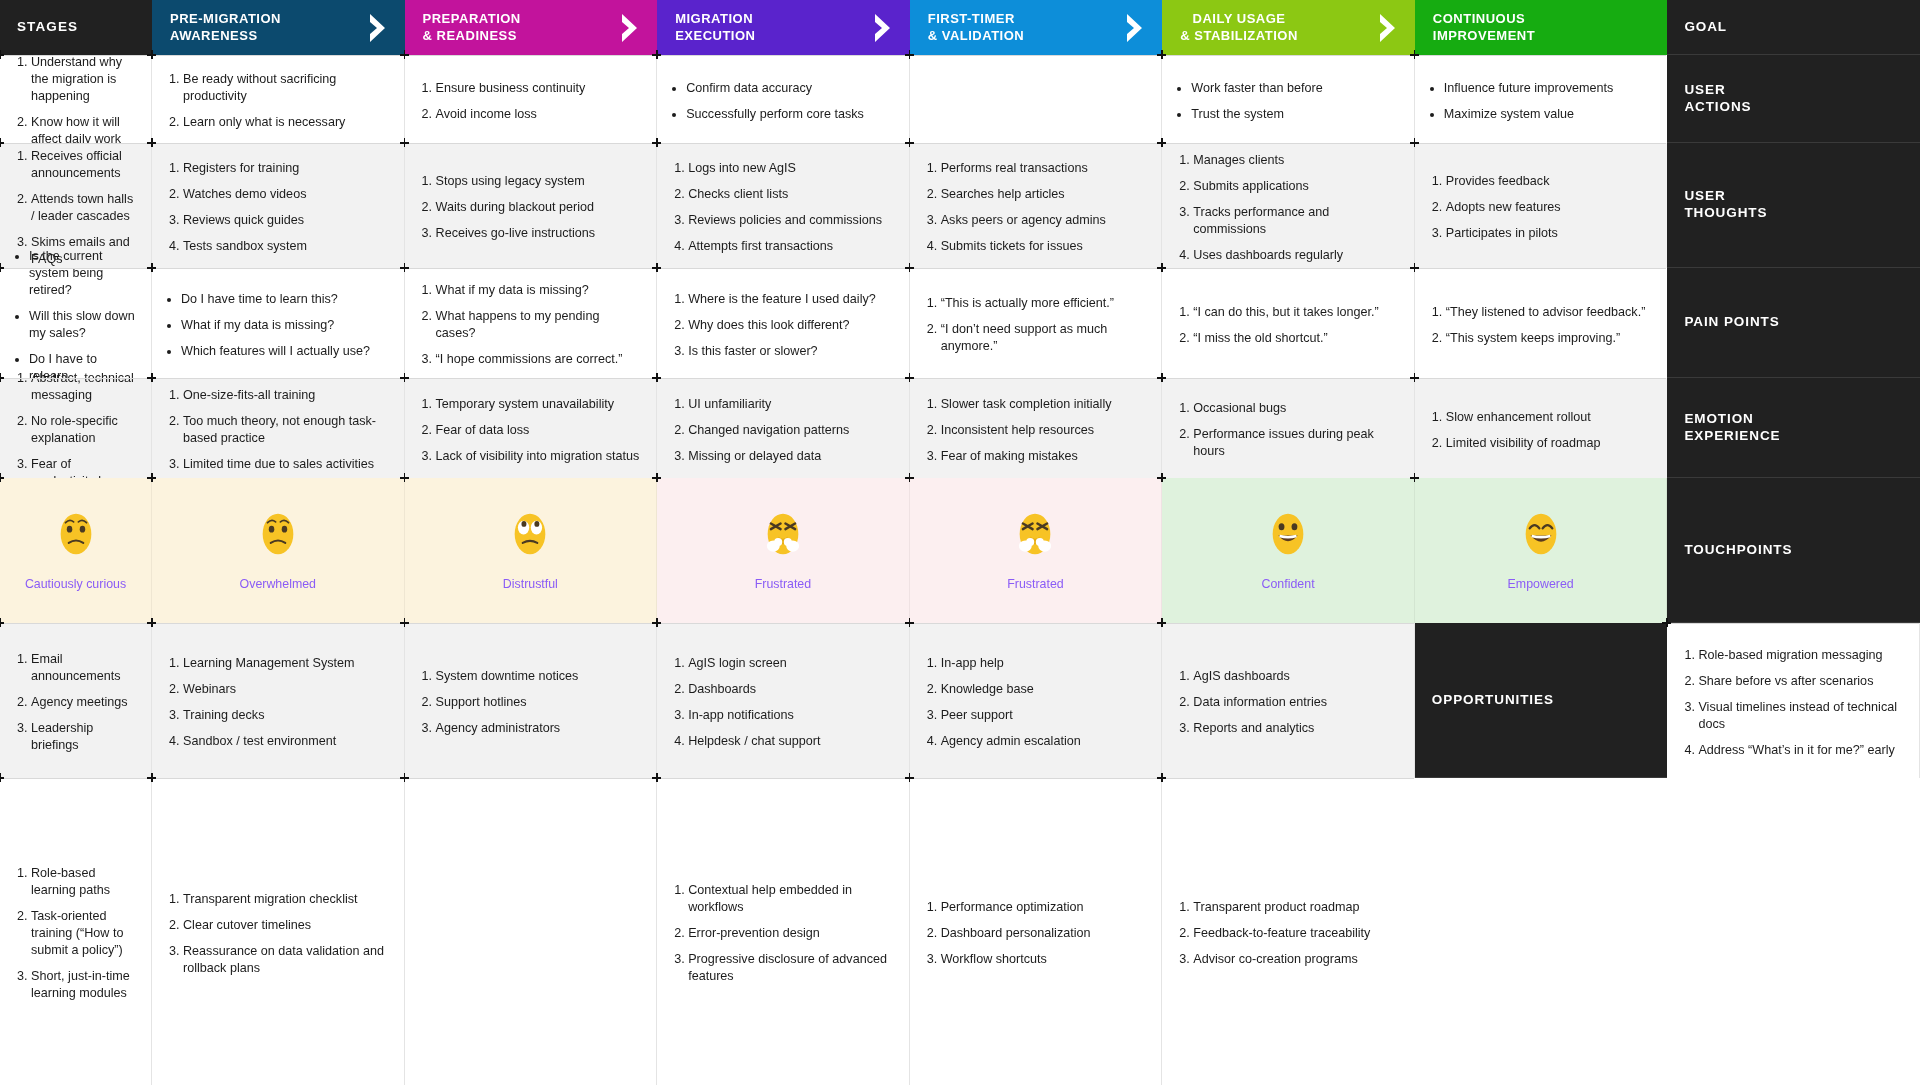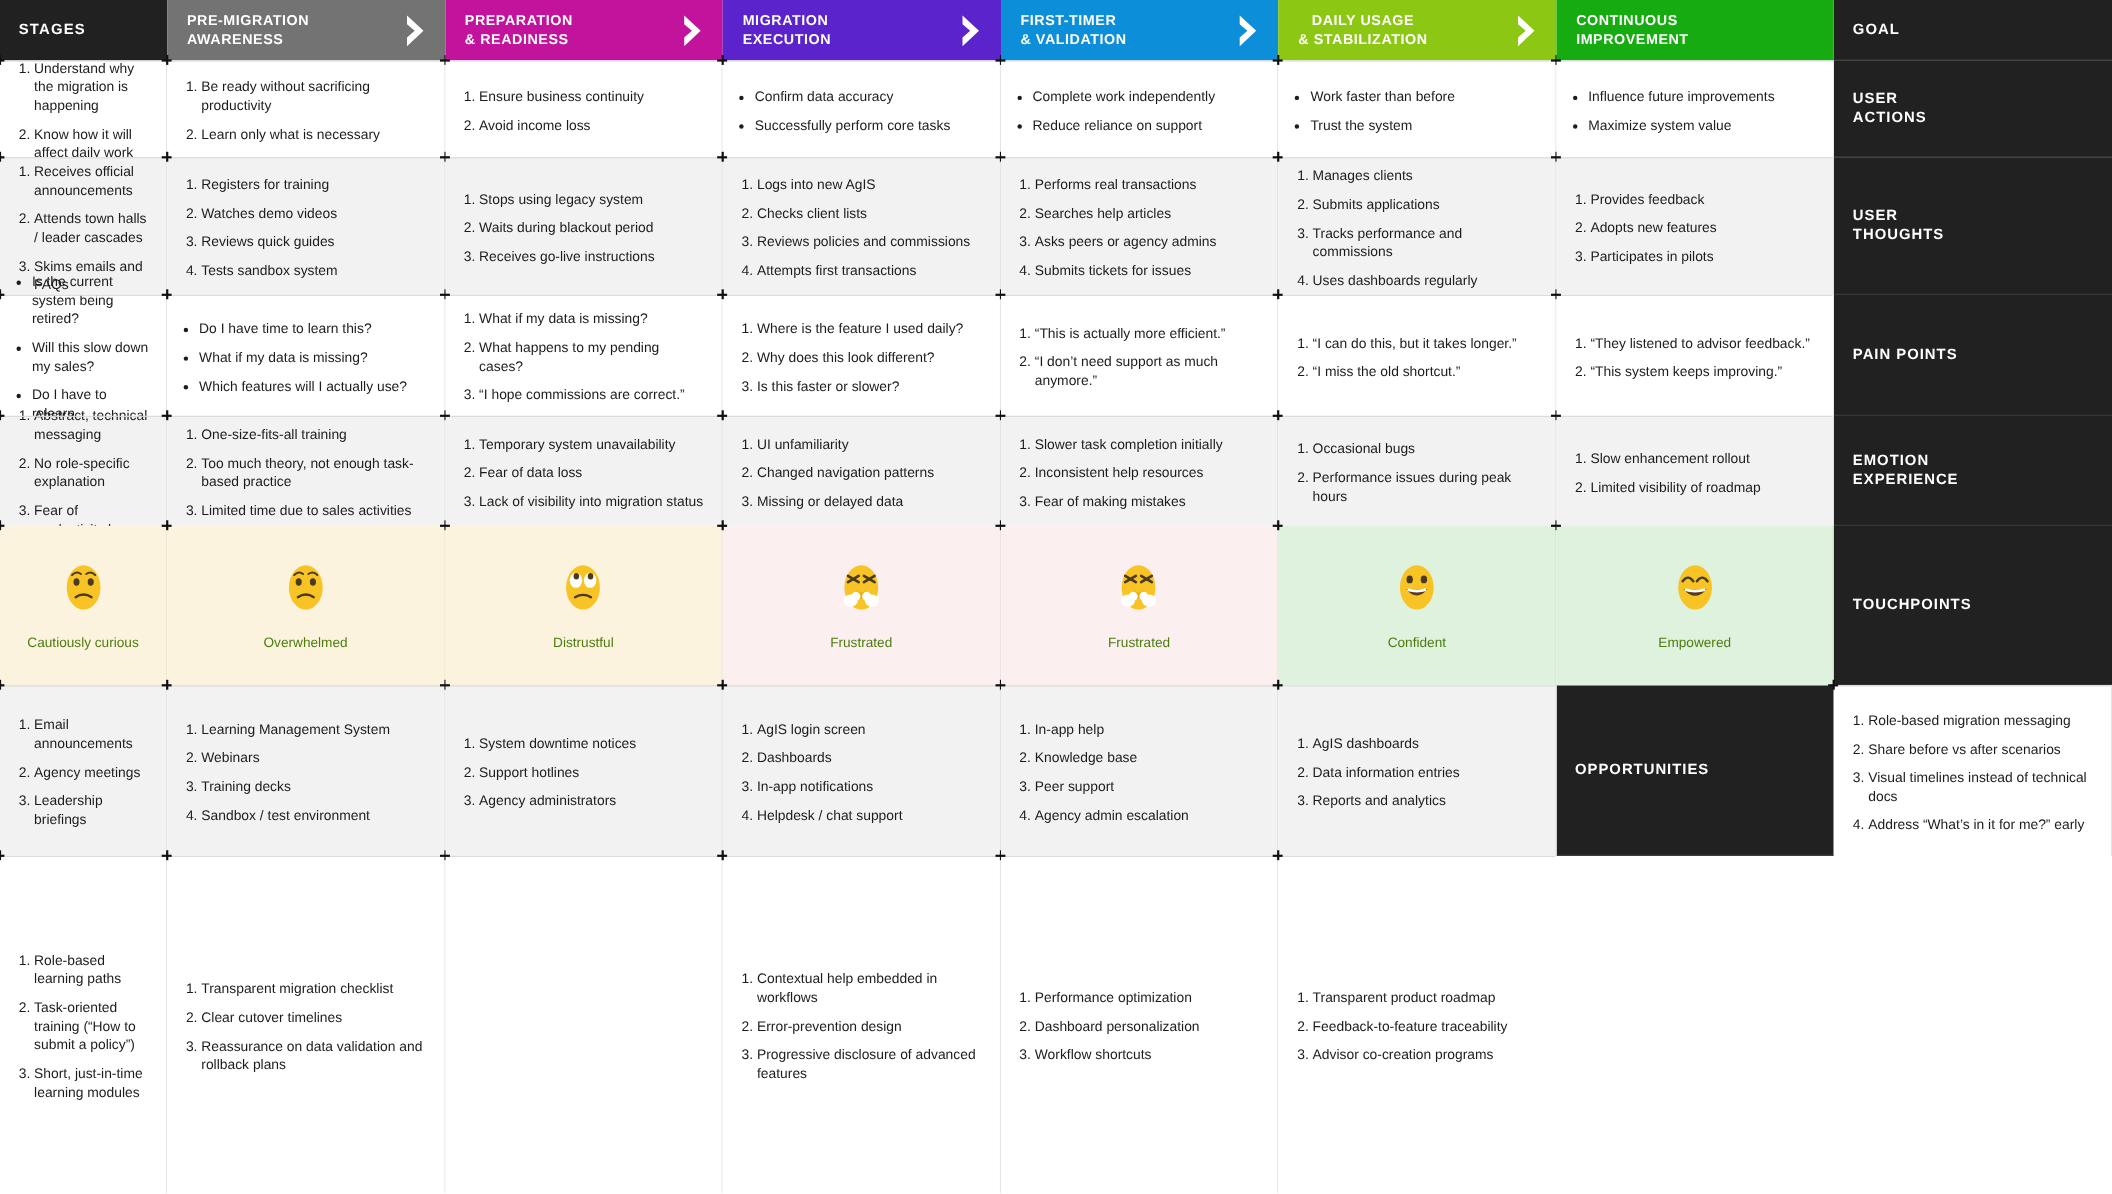--- a/index.html
+++ b/index.html
@@ -97,21 +97,21 @@
   .emo {
     align-items: center;
     justify-content: center;
     border-right: 1px solid rgba(0,0,0,0.05);
     padding: 10px;
   }
   .emo .face { width: 42px; height: 52px; margin-bottom: 16px; }
   .emo .face svg { display: block; width: 100%; height: 100%; }
   .emo .emolabel {
     font-size: 12.4px;
-    color: #4d7c0f;
+    color: #8b5cf6;
     text-align: center;
   }
 
   
   .tick {
     position: absolute;
     width: 9px; height: 9px;
     pointer-events: none;
   }
   .tick::before, .tick::after {
@@ -120,21 +120,21 @@
     background: #111;
   }
   .tick::before { left: 0; top: 4px; width: 9px; height: 1.5px; }
   .tick::after  { left: 4px; top: 0; width: 1.5px; height: 9px; }
 </style>
 </head>
 <body>
 
 <div id="map">
     <div class="rowlabel stages">STAGES</div>
-    <div class="stage" style="background: #737373;"><span style="white-space: pre-line;">PRE-MIGRATION
+    <div class="stage" style="background: #0c4a6e;"><span style="white-space: pre-line;">PRE-MIGRATION
 AWARENESS</span><span class="chev"><svg viewBox="0 0 22 30">
           <path d="M3 1 L18 15 L3 29 L3 21 L10 15 L3 9 Z" fill="#ffffff"></path>
         </svg></span></div>
     <div class="stage" style="background: rgb(194, 19, 156);"><span style="white-space: pre-line;">PREPARATION
 &amp; READINESS</span><span class="chev"><svg viewBox="0 0 22 30">
           <path d="M3 1 L18 15 L3 29 L3 21 L10 15 L3 9 Z" fill="#ffffff"></path>
         </svg></span></div>
     <div class="stage" style="background: rgb(90, 35, 204);"><span style="white-space: pre-line;">MIGRATION
 EXECUTION</span><span class="chev"><svg viewBox="0 0 22 30">
           <path d="M3 1 L18 15 L3 29 L3 21 L10 15 L3 9 Z" fill="#ffffff"></path>
@@ -178,24 +178,20 @@
       <div class="divider"></div>
       <span class="tick" style="left: -5px; top: -5px;"></span>
       <ul>
         <li>Confirm data accuracy</li>
         <li>Successfully perform core tasks</li>
       </ul>
     </div>
     <div class="cell band-white">
       <div class="divider"></div>
       <span class="tick" style="left: -5px; top: -5px;"></span>
-      <ul>
-        <li>Complete work independently</li>
-        <li>Reduce reliance on support</li>
-      </ul>
     </div>
     <div class="cell band-white">
       <div class="divider"></div>
       <span class="tick" style="left: -5px; top: -5px;"></span>
       <ul>
         <li>Work faster than before</li>
         <li>Trust the system</li>
       </ul>
     </div>
     <div class="cell band-white noline">

